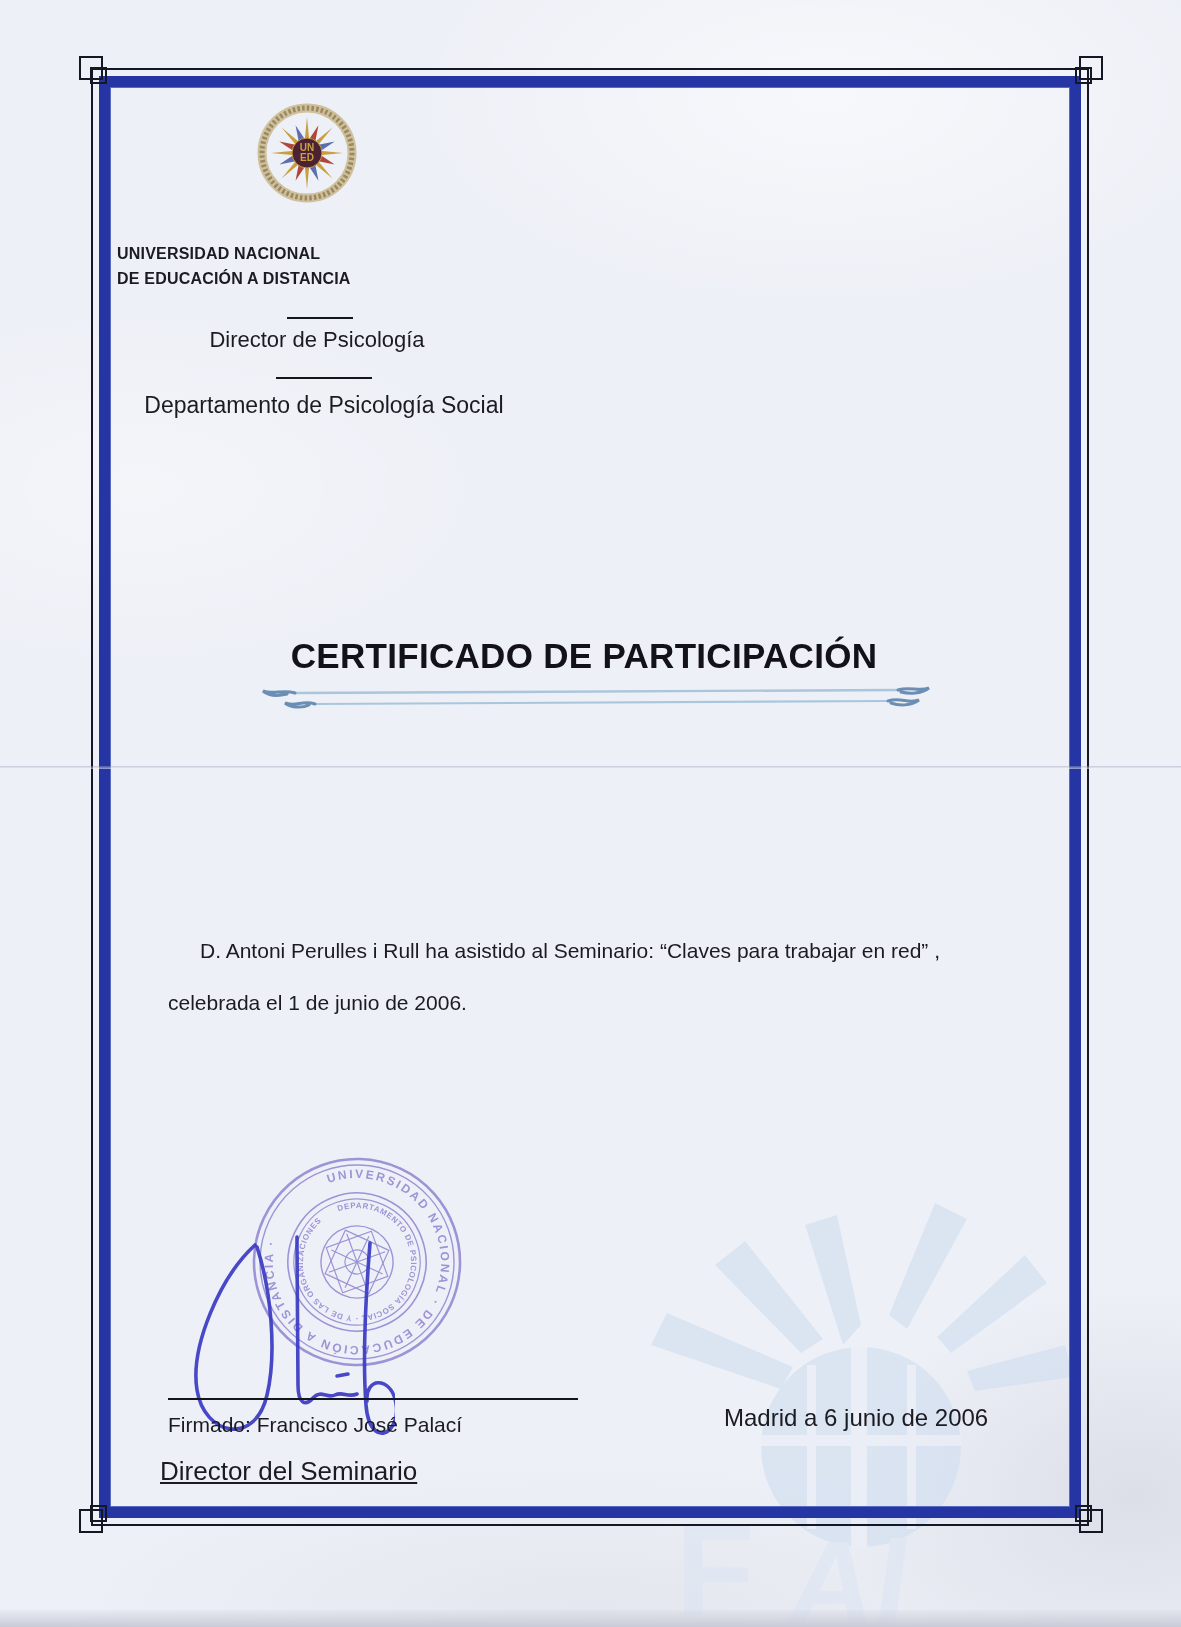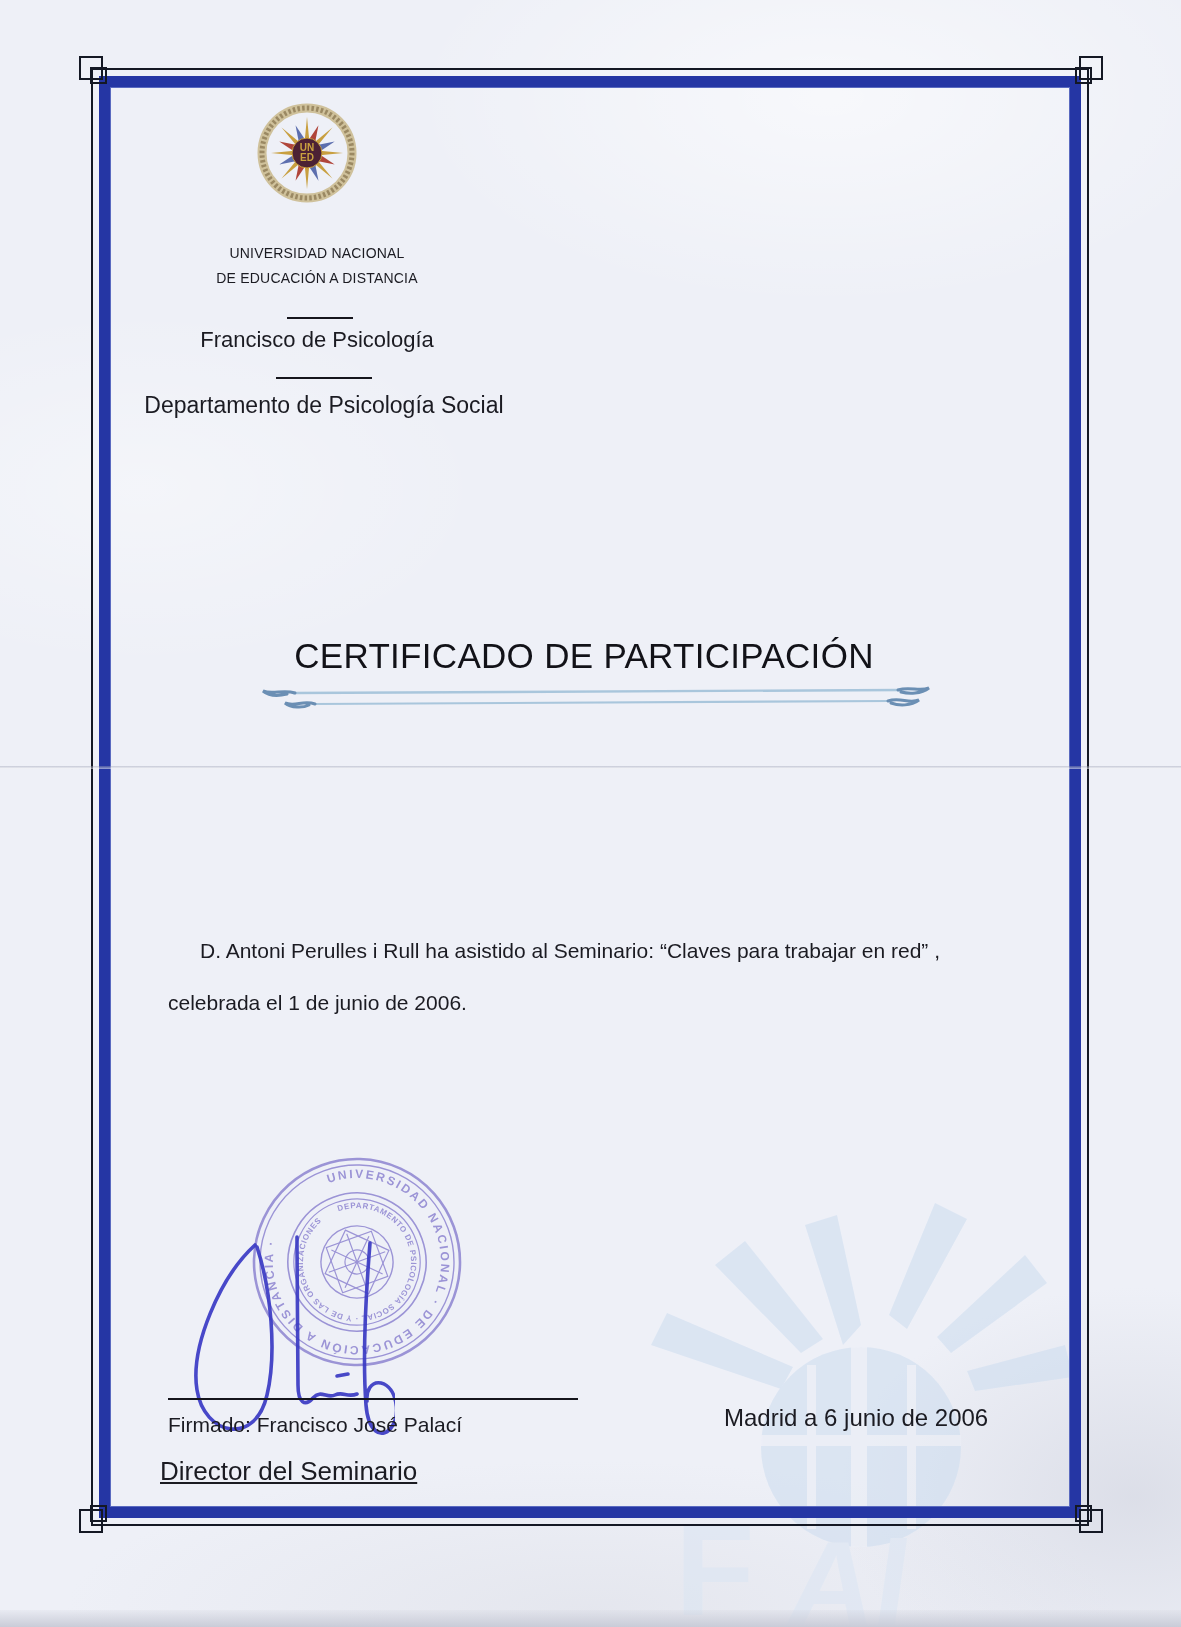--- a/index.html
+++ b/index.html
@@ -19,30 +19,30 @@
   .frame-blue  { left:99px; top:76px; width:960px; height:1420px; border:11px solid #2536a4;
                  box-shadow: inset 0 0 0 1px #5a6ac0; }
   .corner { width:38px; height:38px; }
   .corner .sq1 { position:absolute; left:0; top:0; width:20px; height:20px; border:2px solid #141824; }
   .corner .sq2 { position:absolute; left:11px; top:11px; width:13px; height:13px; border:2px solid #141824; }
   .c-tl { left:79px;  top:56px; }
   .c-tr { left:1065px; top:56px; transform:scaleX(-1); }
   .c-bl { left:79px;  top:1495px; transform:scaleY(-1); }
   .c-br { left:1065px; top:1495px; transform:scale(-1,-1); }
   
-  .org    { left:117px; top:241px; width:400px; text-align:center;
-            font-weight:normal; font-size:14px; line-height:25px; letter-spacing:.2px; }
+  .org    { left:117px; top:241px; width:400px; 
+            font-weight:bold; font-size:16px; line-height:25px; letter-spacing:.2px; }
   .divider { height:2px; background:#15151c; }
   .div1   { left:287px; top:317px; width:66px; }
   .div2   { left:276px; top:377px; width:96px; }
   .faculty{ left:117px; top:327px; width:400px; text-align:center; font-size:22px; }
   .dept   { left:114px; top:389px; width:420px; text-align:center; font-size:23px; line-height:33px; }
   
   .title  { left:84px; top:636px; width:1000px; text-align:center;
-            font-weight:normal; font-size:35px; letter-spacing:.3px; color:#121218; }
+            font-weight:bold; font-size:35px; letter-spacing:.3px; color:#121218; }
   
   .body-l1 { left:168px; top:939px;  width:880px; font-size:21px;margin-left:32px; }
   .body-l2 { left:168px; top:991px;  width:880px; font-size:21px; }
   
   .sig-line { left:168px; top:1398px; width:410px; height:2px; background:#15151c; z-index:5; }
   .firmado  { left:168px; top:1413px; font-size:21px; z-index:6; }
   .director { left:160px; top:1456px; font-size:26px; z-index:6;text-decoration:underline; }
   .madrid   { left:724px; top:1404px; font-size:24px; z-index:6; }
   
   .fold { left:0; top:766px; width:1181px; height:3px; z-index:1;
@@ -130,21 +130,21 @@
     <circle cx="50" cy="50" r="15" fill="#4c2134" stroke="#c89f3f" stroke-width="1"></circle>
     <text x="50" y="48" text-anchor="middle" font-size="10" font-weight="bold" fill="#c9a23f" font-family="Liberation Sans, sans-serif">UN</text>
     <text x="50" y="58" text-anchor="middle" font-size="10" font-weight="bold" fill="#c9a23f" font-family="Liberation Sans, sans-serif">ED</text>
   </svg>
 
   <div class="abs org txt">
     <div>UNIVERSIDAD NACIONAL</div>
     <div>DE EDUCACIÓN A DISTANCIA</div>
   </div>
   <div class="abs divider div1"></div>
-  <div class="abs faculty txt">Francisco de Psicología</div>
+  <div class="abs faculty txt">Director de Psicología</div>
   <div class="abs divider div2"></div>
   <div class="abs dept txt">
     <div>Departamento de Psicología Social</div>
   </div>
 
   <div class="abs title txt">CERTIFICADO DE PARTICIPACIÓN</div>
 
   <svg class="abs" style="left:255px; top:683px; z-index:2;" width="680" height="36" viewBox="0 0 680 36">
     <path d="M 38 10 L 645 7" stroke="#a9c6dc" stroke-width="2.4" fill="none"></path>
     <path d="M 58 21 L 635 18" stroke="#a9c6dc" stroke-width="2.2" fill="none"></path>

